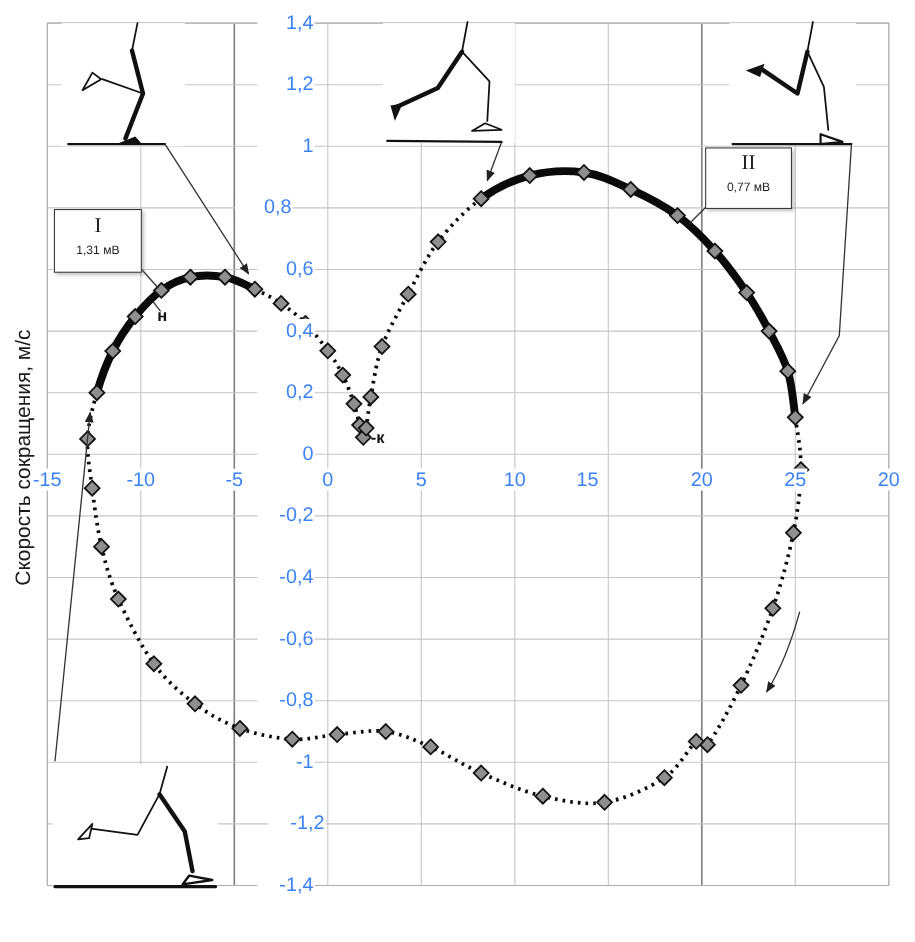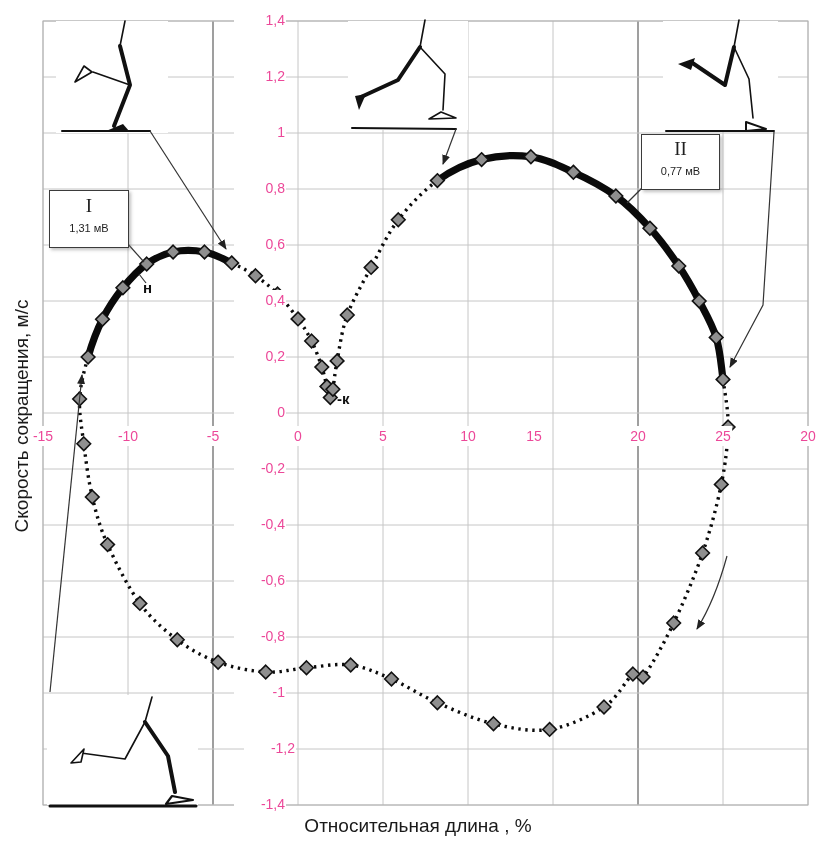--- a/index.html
+++ b/index.html
@@ -1,20 +1,20 @@
 <!DOCTYPE html>
 <html><head>
 <meta charset="utf-8">
 <style>
   html,body{margin:0;padding:0;background:#fff;}
   .stage{position:relative;width:832px;height:856px;background:#ffffff;overflow:hidden;
          font-family:"Liberation Sans", sans-serif;color:#1f1f1f;}
   svg{position:absolute;left:0;top:0;}
-  .tick{position:absolute;font-size:14px;line-height:20px;background:#fff;padding:0 1px;
-        color:#ec4899;white-space:nowrap;}
+  .tick{position:absolute;font-size:18px;line-height:20px;background:#fff;padding:0 1px;
+        color:#3b82f6;white-space:nowrap;}
   .tick-y{text-align:right;width:50px;}
   .axis-title{position:absolute;font-size:19px;color:#1a1a1a;white-space:nowrap;}
   .y-title{left:22px;top:416px;transform:translate(-50%,-50%) rotate(-90deg);}
   .x-title{left:418px;top:826px;transform:translate(-50%,-50%);}
   .ann-box{position:absolute;background:#fff;border:1.5px solid #3b3b3b;
            box-shadow:2px 2px 3px rgba(120,120,120,.45);text-align:center;}
   .ann-box .numeral{font-family:"Liberation Serif", serif;font-size:19px;line-height:24px;}
   .ann-box .value{font-size:11px;line-height:20px;}
   .box1{left:49px;top:190px;width:78px;height:53px;padding-top:3px;}
   .box2{left:641px;top:134px;width:77px;height:52px;padding-top:2px;}
@@ -167,21 +167,20 @@
       <path d="M774,132 L763,305 L730,367" marker-end="url(#ah)"></path>
       <path d="M50,692 L82,375" marker-end="url(#ah)"></path>
       <path d="M127,243 L144,262"></path>
       <path d="M643,187 L627,203"></path>
       <path d="M727,556 Q715,600 697,629" marker-end="url(#ah)"></path>
       <path d="M139,274 L146,283"></path>
     </g>
   </svg>
 
   <div class="axis-title y-title">Скорость сокращения, м/с</div>
-  <div class="axis-title x-title">Относительная длина , %</div>
 
   <div class="ann-box box1">
     <div class="numeral">I</div>
     <div class="value">1,31 мВ</div>
   </div>
   <div class="ann-box box2">
     <div class="numeral">II</div>
     <div class="value">0,77 мВ</div>
   </div>
 
@@ -197,21 +196,21 @@
       <div class="tick" style="left: 468px; top: 426px; transform: translateX(-50%);">10</div>
       <div class="tick" style="left: 534px; top: 426px; transform: translateX(-50%);">15</div>
       <div class="tick" style="left: 638px; top: 426px; transform: translateX(-50%);">20</div>
       <div class="tick" style="left: 723px; top: 426px; transform: translateX(-50%);">25</div>
       <div class="tick" style="left: 808px; top: 426px; transform: translateX(-50%);">20</div>
     </div>
   <div id="yticks">
       <div class="tick tick-y" style="right: 546px; top: 10px;">1,4</div>
       <div class="tick tick-y" style="right: 546px; top: 66px;">1,2</div>
       <div class="tick tick-y" style="right: 546px; top: 122px;">1</div>
-      <div class="tick tick-y" style="right: 546px; top: 178px;">0,8</div>
+      <div class="tick tick-y" style="right: 566px; top: 178px;">0,8</div>
       <div class="tick tick-y" style="right: 546px; top: 234px;">0,6</div>
       <div class="tick tick-y" style="right: 546px; top: 290px;">0,4</div>
       <div class="tick tick-y" style="right: 546px; top: 346px;">0,2</div>
       <div class="tick tick-y" style="right: 546px; top: 402px;">0</div>
       <div class="tick tick-y" style="right: 546px; top: 458px;">-0,2</div>
       <div class="tick tick-y" style="right: 546px; top: 514px;">-0,4</div>
       <div class="tick tick-y" style="right: 546px; top: 570px;">-0,6</div>
       <div class="tick tick-y" style="right: 546px; top: 626px;">-0,8</div>
       <div class="tick tick-y" style="right: 546px; top: 682px;">-1</div>
       <div class="tick tick-y" style="right: 536px; top: 738px;">-1,2</div>

